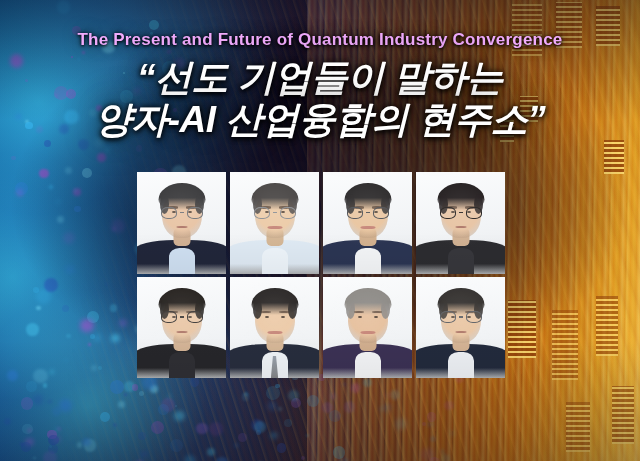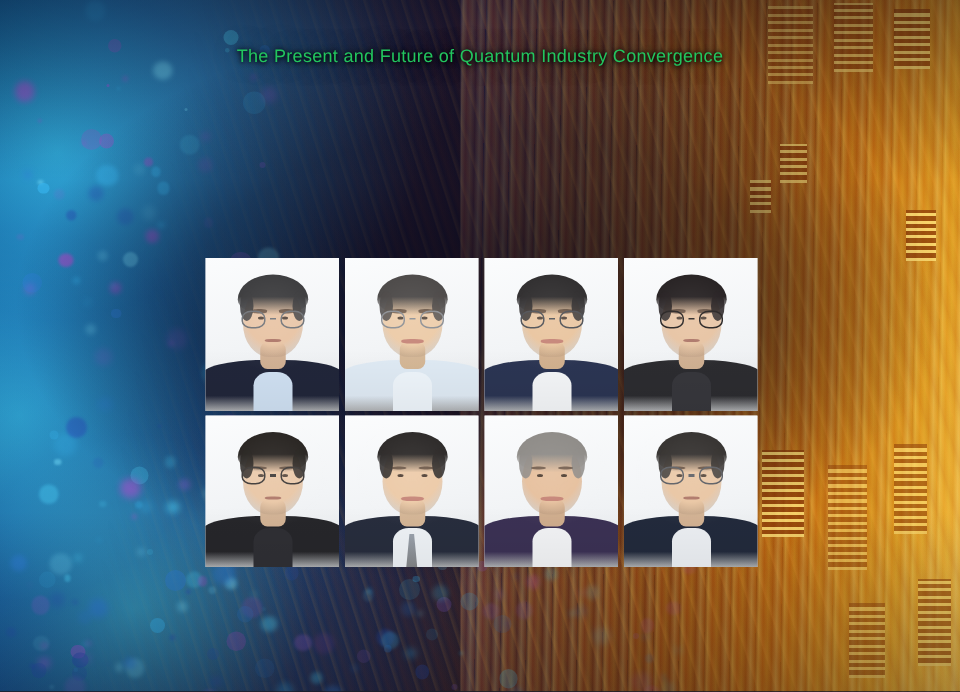--- a/index.html
+++ b/index.html
@@ -115,23 +115,23 @@
   .headline-block {
     position: absolute;
     left: 0;
     right: 0;
     top: 30px;
     text-align: center;
     z-index: 8;
   }
 
   .eyebrow {
-    font-size: 12px;
-    font-weight: 400;
-    color: #22c55e;
+    font-size: 17px;
+    font-weight: 700;
+    color: #f0abfc;
     letter-spacing: 0.2px;
     text-shadow:
       0 0 5px rgba(0,0,0,0.85),
       0 1px 3px rgba(0,0,0,0.9),
       0 0 16px rgba(0,0,0,0.55);
     white-space: nowrap;
   }
 
   .kr-title {
     margin-top: 7px;
@@ -498,20 +498,24 @@
       <div class="chip-patch" style="left: 520px; top: 96px; width: 18px; height: 26px; opacity: 0.77;"></div>
       <div class="chip-patch" style="left: 604px; top: 140px; width: 20px; height: 34px; opacity: 0.88;"></div>
       <div class="chip-patch" style="left: 566px; top: 402px; width: 24px; height: 50px; opacity: 0.55;"></div>
       <div class="chip-patch" style="left: 612px; top: 386px; width: 22px; height: 58px; opacity: 0.66;"></div>
       <div class="chip-patch" style="left: 500px; top: 120px; width: 14px; height: 22px; opacity: 0.77;"></div>
     </div>
   <div class="bg-layer bg-vignette"></div>
 
   <div class="headline-block">
     <div class="eyebrow">The Present and Future of Quantum Industry Convergence</div>
+    <div class="kr-title">
+      <span class="ln">“선도 기업들이 말하는</span>
+      <span class="ln">양자-AI 산업융합의 현주소”</span>
+    </div>
   </div>
 
   <div id="photo-grid" class="photo-grid">
       <div class="photo">
         <div class="p-bg"></div>
         <div class="p-body" style="width: 95.4px; height: 34px; background: linear-gradient(rgb(33, 38, 58) 0%, rgb(33, 38, 58) 70%, rgba(0, 0, 0, 0.25) 100%);"></div>
         <div class="p-shirt" style="width: 26px; height: 26px; background: rgb(207, 224, 242);"></div>
         <div class="p-neck" style="width: 17px; height: 18px; top: 56px; background: rgb(232, 195, 163); filter: brightness(0.9);"></div>
         <div class="p-head" style="width: 40px; height: 50px; top: 16px; background: radial-gradient(75% 70% at 50% 40%, rgb(232, 195, 163) 0%, rgb(232, 195, 163) 62%, rgba(0, 0, 0, 0.14) 100%);"></div>
         <div class="p-hair" style="width: 47px; height: 27px; top: 11px; background: linear-gradient(rgb(58, 58, 60) 55%, rgba(0, 0, 0, 0) 100%);"></div>

